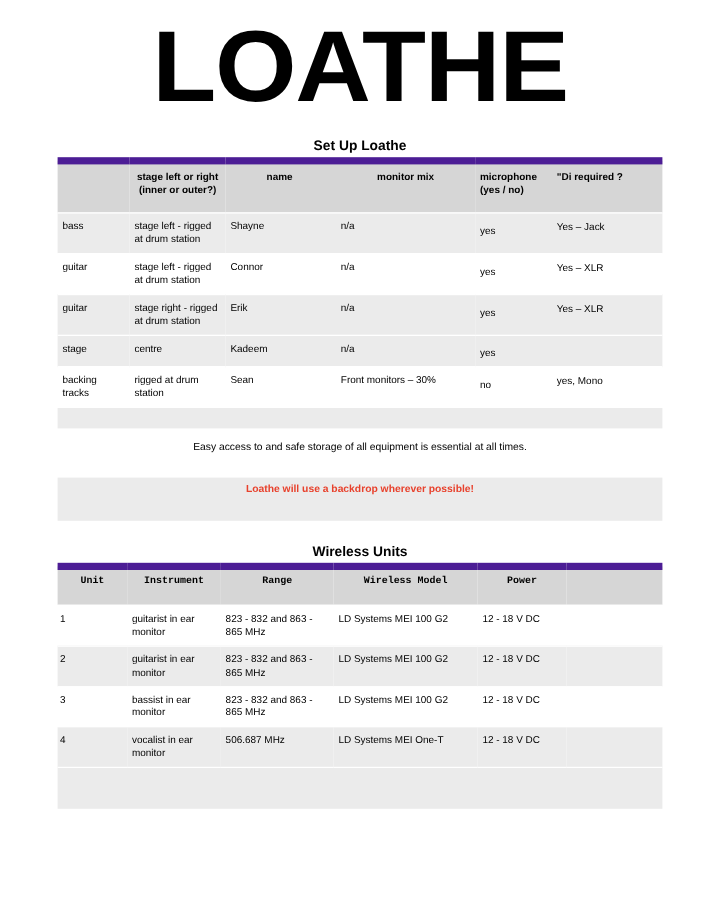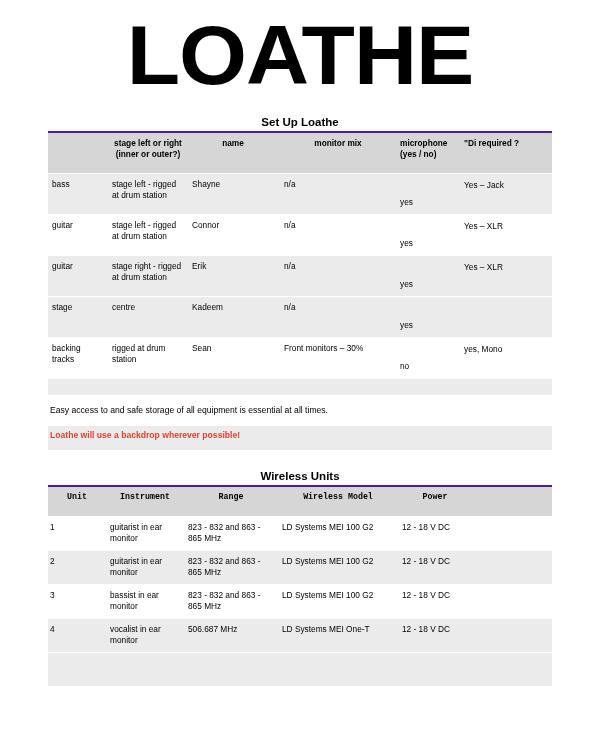--- a/index.html
+++ b/index.html
@@ -56,21 +56,21 @@
   }
   table.doc {
     width: 504px;
     border-collapse: collapse;
     table-layout: fixed;
     font-size: 8.3px;
     color: #000;
   }
   table.doc thead th {
     background: #d6d6d6;
-    border-top: 2px solid #4c1d95;
+    border-top: 6px solid #4c1d95;
     border-bottom: 1px solid #ffffff;
     font-weight: bold;
     font-size: 8.3px;
     vertical-align: top;
     padding: 5px 4px 13px 4px;
     line-height: 1.3;
   }
   table.doc tbody td {
     vertical-align: top;
     padding: 5px 4px 6px 4px;
@@ -92,43 +92,44 @@
   .t-setup col.c2 { width: 92px; }
   .t-setup col.c3 { width: 116px; }
   .t-setup col.c4 { width: 64px; }
   .t-setup col.c5 { width: 92px; }
   .t-setup thead th.h0 { text-align: left; }
   .t-setup thead th.h1 { text-align: center; }
   .t-setup thead th.h2 { text-align: center; padding-left: 2px; }
   .t-setup thead th.h3 { text-align: center; }
   .t-setup thead th.h4 { text-align: left; }
   .t-setup thead th.h5 { text-align: left; }
-  .t-setup tbody td.v4 { padding-top: 23px; }
+  .t-setup tbody td.v4 { padding-top: 9px; }
   .t-setup tbody td.v5 { padding-top: 6px; }
 
   
   .t-wireless col.w0 { width: 58px; }
   .t-wireless col.w1 { width: 78px; }
   .t-wireless col.w2 { width: 94px; }
   .t-wireless col.w3 { width: 120px; }
   .t-wireless col.w4 { width: 74px; }
   .t-wireless col.w5 { width: 80px; }
   .t-wireless thead th { text-align: center; padding-bottom: 14px; font-family: Liberation Mono, monospace; }
   .t-wireless thead th.last { text-align: left; }
   .t-wireless tbody td.n { padding-left: 2px; }
 
   
   .notes {
     padding: 0 48px;
   }
   .note-line {
     font-size: 8.6px;
     line-height: 1.35;
-    padding: 4px 2px 9px 2px;
-    margin: 0;
+    padding: 4px 2px 20px 2px;
+    margin: 0;
+    text-align: center;
   }
   .note-line.white { background: #ffffff; }
   .note-line.shade { background: #ebebeb; }
   .note-line.red {
     color: #e8412c;
     font-weight: bold;
   }
   .spacer-6 { height: 6px; }
   .spacer-20 { height: 20px; }
 </style>

